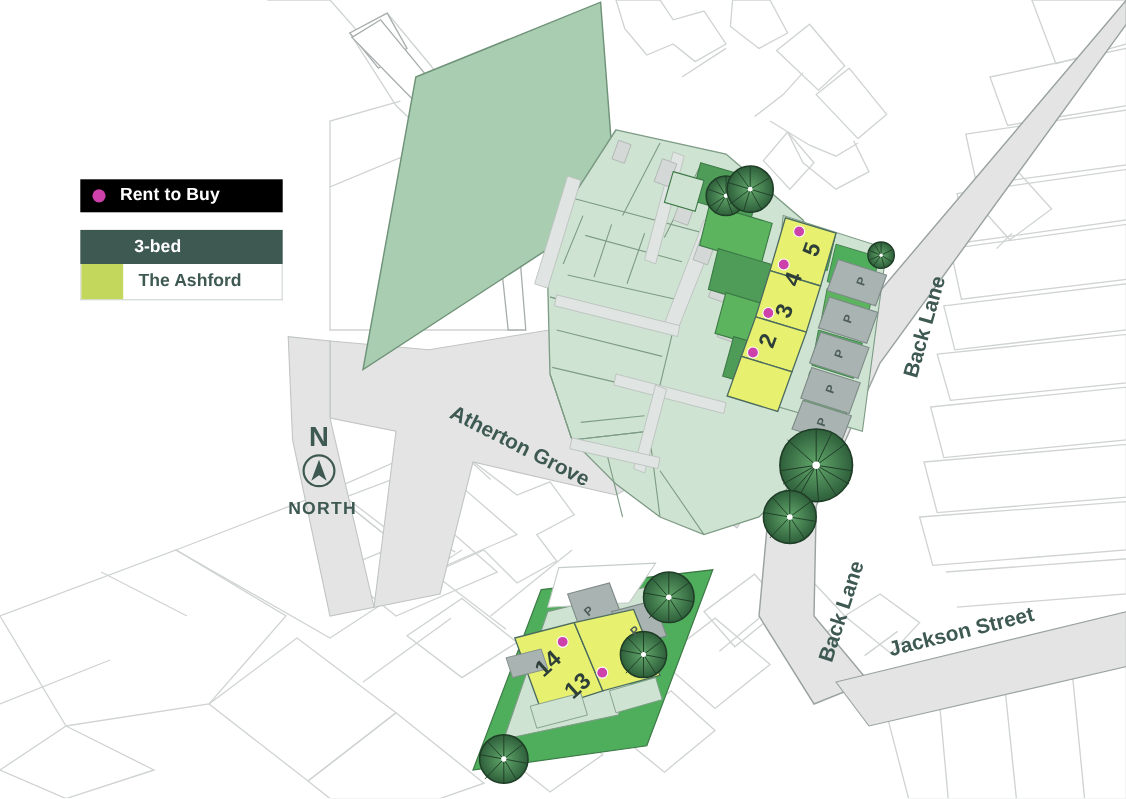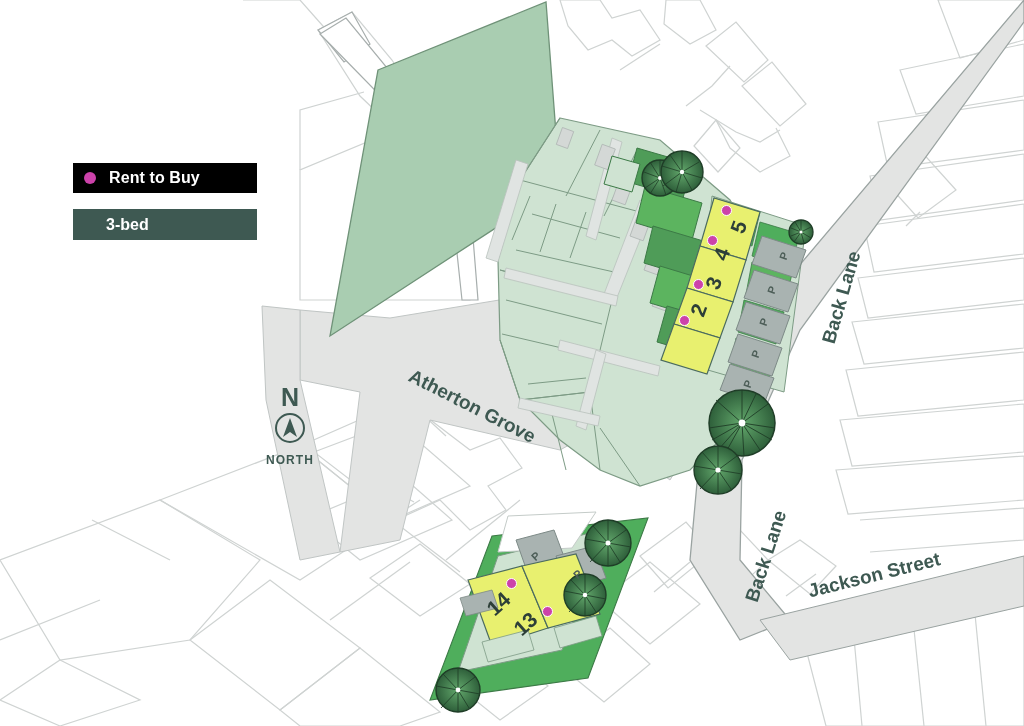--- a/index.html
+++ b/index.html
@@ -59,21 +59,21 @@
   }
   .legend-gap { height: 16px; }
   .legend-beds {
     height: 31px;
     background: #3e5952;
     color: #ffffff;
     font-size: 16px;
     font-weight: bold;
     display: flex;
     align-items: center;
-    padding-left: 33px;
+    padding-left: 49px;
     box-sizing: border-box;
   }
   .legend-type-row {
     display: flex;
     align-items: stretch;
     height: 33px;
     background: #ffffff;
     border: 1px solid #cfd6d3;
     border-top: none;
     box-sizing: border-box;
@@ -109,21 +109,21 @@
     font-weight: bold;
     line-height: 24px;
   }
   .compass-dial {
     margin: 3px auto 0;
     width: 32px;
     height: 32px;
   }
   .compass-word {
     color: #3e5952;
-    font-size: 12px;
+    font-size: 16px;
     font-weight: bold;
     letter-spacing: 1.1px;
     margin-top: 5px;
   }
 
   
   .road-label {
     position: absolute;
     color: #3e5952;
     font-size: 19px;
@@ -452,20 +452,24 @@
   <div class="park-p" style="left:532px; top:550px; transform: rotate(-42deg);">P</div>
   <div class="park-p" style="left:574px; top:568px; transform: rotate(-42deg);">P</div>
 
   <div id="legend">
     <div class="legend-tenure">
       <span class="tenure-dot"></span>
       <span class="tenure-label">Rent to Buy</span>
     </div>
     <div class="legend-gap"></div>
     <div class="legend-beds">3-bed</div>
+    <div class="legend-type-row">
+      <span class="type-swatch"></span>
+      <span class="type-name">The Ashford</span>
+    </div>
   </div>
 
   <div id="compass">
     <div class="compass-n">N</div>
     <svg class="compass-dial" viewBox="0 0 32 32">
       <circle cx="16" cy="16" r="14" fill="none" stroke="#3e5952" stroke-width="2"></circle>
       <polygon points="16,6 23,25 16,20 9,25" fill="#3e5952"></polygon>
     </svg>
     <div class="compass-word">NORTH</div>
   </div>

